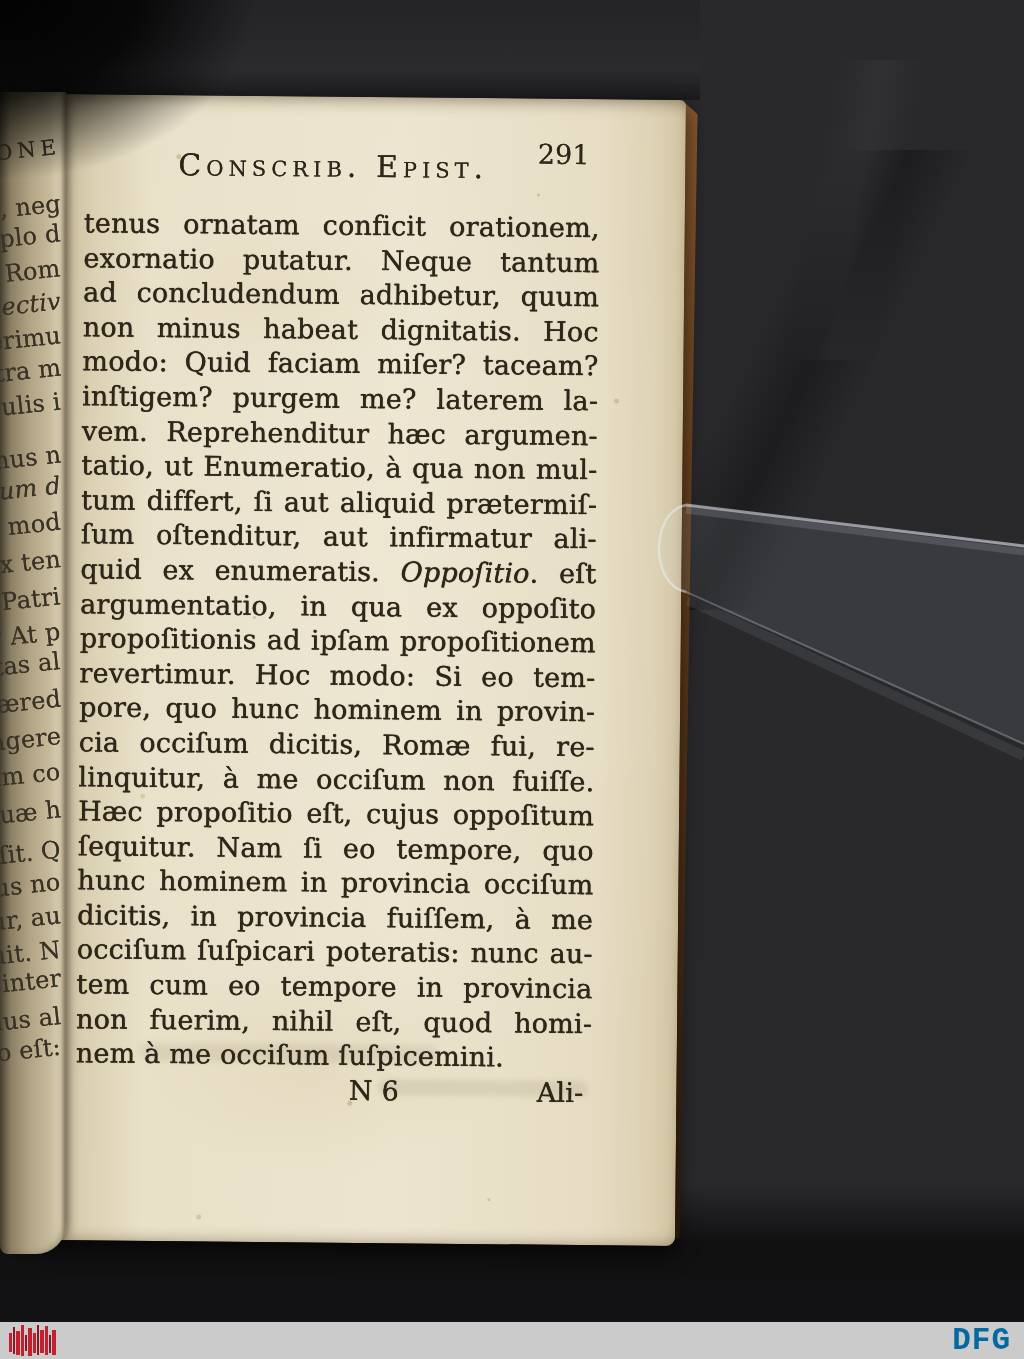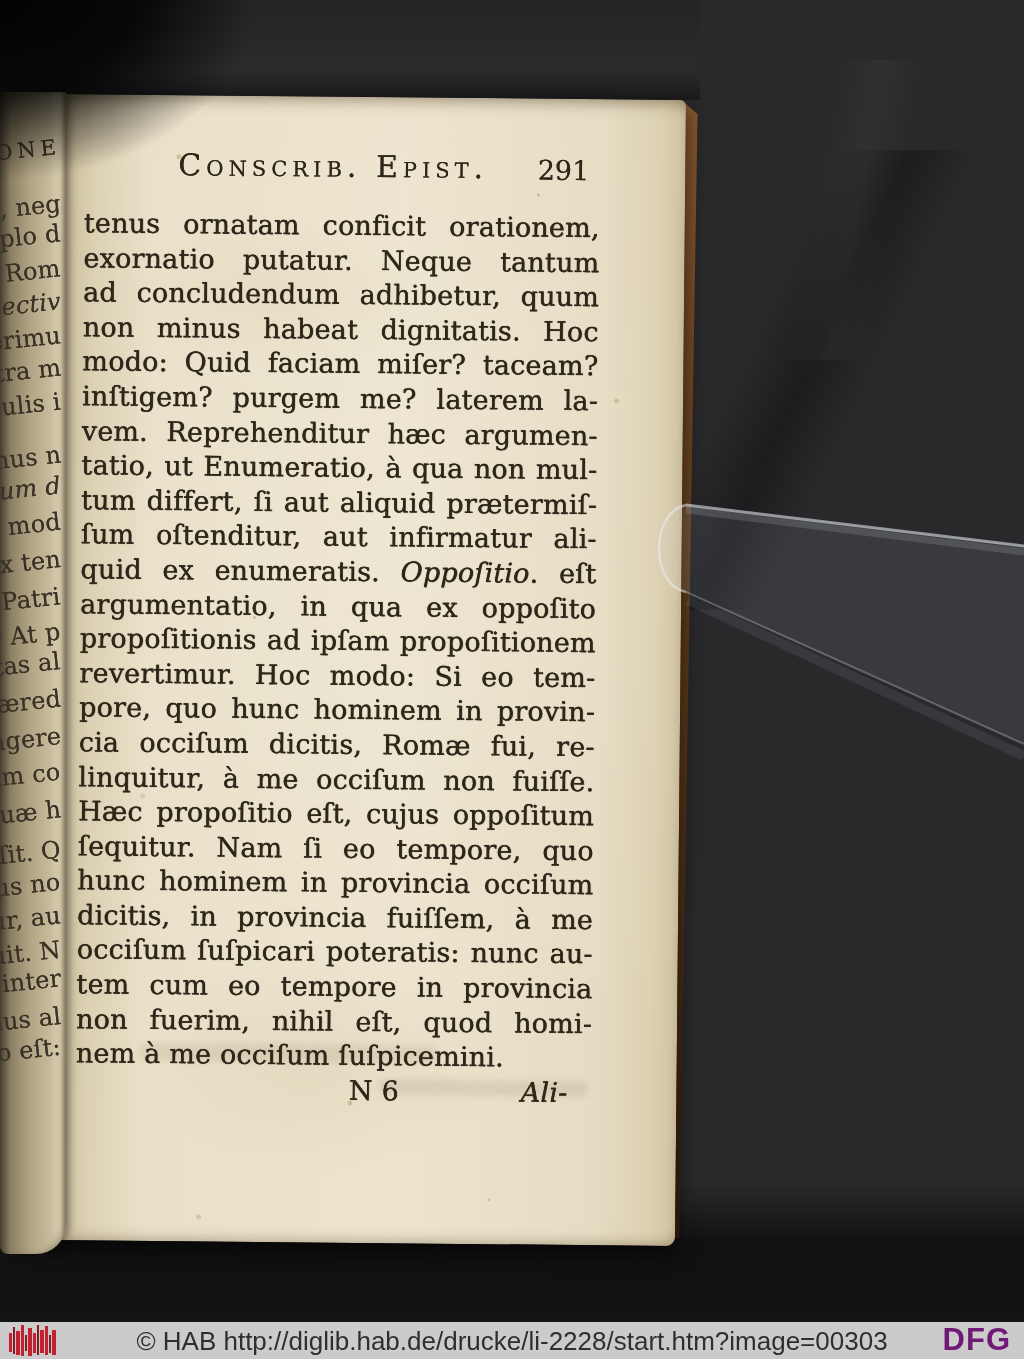--- a/index.html
+++ b/index.html
@@ -42,52 +42,52 @@
   .speck{position:absolute;left:0;top:0;width:3px;height:3px;border-radius:50%;background:transparent;
          box-shadow:120px 60px 0 1px rgba(150,120,50,.30),480px 95px 0 0 rgba(150,120,50,.35),
                     560px 300px 0 1px rgba(140,110,45,.25),200px 520px 0 0 rgba(140,110,45,.3),
                     90px 700px 0 1px rgba(150,120,50,.22),520px 760px 0 0 rgba(140,110,45,.3),
                     300px 1005px 0 1px rgba(150,120,50,.3),440px 1100px 0 0 rgba(140,110,45,.28),
                     150px 1120px 0 1px rgba(150,120,50,.25);}
   
   .head-title{position:absolute;left:60px;top:52px;width:432px;text-align:center;
         font-variant:small-caps;font-size:30px;letter-spacing:5px;color:#2e2719;
         text-shadow:0 0 .6px rgba(46,39,25,.9);}
-  .page-num{position:absolute;right:96px;top:56px;font-size:27px;color:#2e2719;
+  .page-num{position:absolute;right:96px;top:40px;font-size:27px;color:#2e2719;
         text-shadow:0 0 .6px rgba(46,39,25,.9);margin-left:39px;}
   
   .text-block{position:absolute;left:27px;top:112px;width:516px;color:#2d2619;
         font-size:27px;line-height:34.6px;letter-spacing:.2px;
         text-shadow:0 0 .7px rgba(45,38,25,.95),.4px .2px 0 rgba(45,38,25,.5);}
   .bl{height:34.6px;text-align:justify;text-align-last:justify;white-space:nowrap;text-justify:inter-word;}
   .bl.no-j{text-align:left;text-align-last:left;}
   .bl .it{font-style:italic;}
   .sig-line{position:relative;height:34.6px;}
   .sig-n{position:absolute;left:53%;}
-  .catchword{position:absolute;right:24px;font-style:italic;}
+  .catchword{position:absolute;right:8px;}
   
   .sliver{position:absolute;left:0;top:92px;width:66px;height:1162px;overflow:hidden;z-index:3;
         background:linear-gradient(90deg,#453e30 0%,#8b7f63 16%,#b1a485 45%,#c7bb9c 76%,#ded4b6 92%,#b4a383 100%);
         border-radius:0 0 30px 8px;
         box-shadow:inset -6px 0 8px -4px rgba(40,28,12,.5),6px 0 10px -4px rgba(0,0,0,.55);}
   .frag{position:absolute;right:5px;white-space:nowrap;transform:rotate(-6deg);
         font-size:24px;color:#3a3226;letter-spacing:.2px;
         text-shadow:0 0 .6px rgba(58,50,38,.9);}
   .frag.it{font-style:italic;}
   .frag.caps{letter-spacing:5px;font-size:21px;}
   
   .strip{position:absolute;left:636px;top:488px;width:388px;height:286px;z-index:5;pointer-events:none;}
   
   .footer{position:absolute;left:0;bottom:0;width:100%;height:37px;background:#cbcbcb;z-index:8;}
   .hab-logo{position:absolute;left:9px;bottom:1px;}
   .copyright{position:absolute;left:50%;top:50%;transform:translate(-50%,-50%);
         font-family:"Liberation Sans","DejaVu Sans",sans-serif;font-size:26px;color:#2f2f2f;white-space:nowrap;}
   .dfg{position:absolute;right:13px;top:50%;transform:translateY(-52%);
-        font-family:Liberation Sans, sans-serif;font-weight:900;
-        font-size:31px;letter-spacing:1px;color:#701a75;}
+        font-family:Liberation Mono, monospace;font-weight:900;
+        font-size:31px;letter-spacing:1px;color:#0369a1;}
 </style>
 </head>
 <body>
 
 <div class="stage">
 
   <div class="board-top"></div>
   <div class="bg-under"></div>
   <div class="bg-fold"></div>
   <div class="bg-fold2"></div>
@@ -186,17 +186,16 @@
       <rect x="12" y="1" width="3" height="31" fill="#c2222f"></rect>
       <rect x="16" y="11" width="2" height="16" fill="#8f1622"></rect>
       <rect x="19" y="4" width="4" height="28" fill="#c2222f"></rect>
       <rect x="24" y="9" width="3" height="20" fill="#c2222f"></rect>
       <rect x="28" y="1" width="2" height="30" fill="#8f1622"></rect>
       <rect x="31" y="6" width="4" height="23" fill="#c2222f"></rect>
       <rect x="36" y="2" width="3" height="29" fill="#c2222f"></rect>
       <rect x="40" y="11" width="2" height="18" fill="#8f1622"></rect>
       <rect x="43" y="6" width="4" height="25" fill="#c2222f"></rect>
     </svg>
-    <span class="copyright">© HAB http://diglib.hab.de/drucke/li-2228/start.htm?image=00303</span>
     <span class="dfg">DFG</span>
   </div>
 
 </div>
 
 </body></html>

